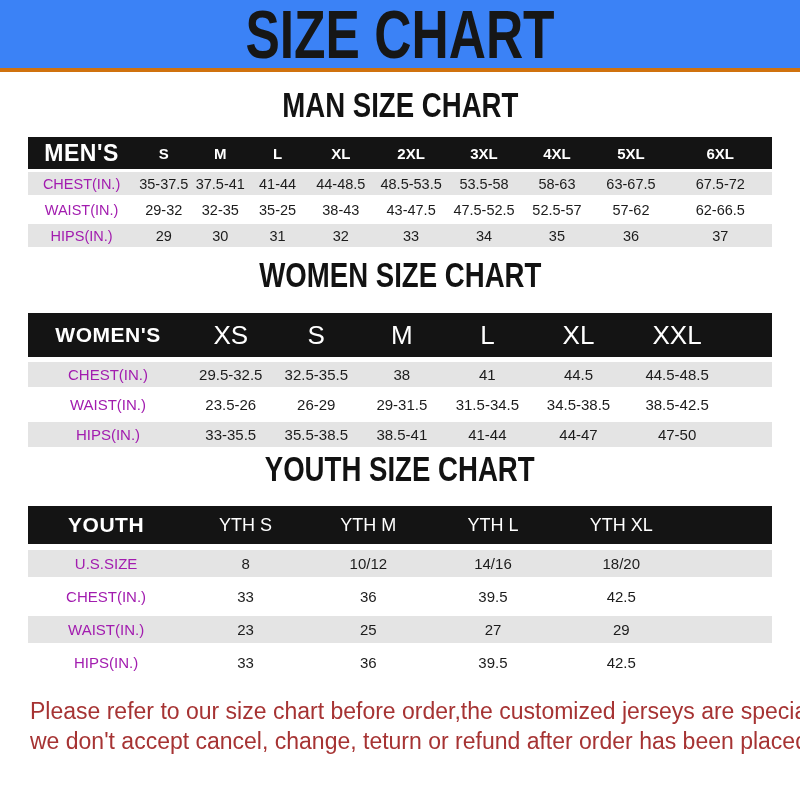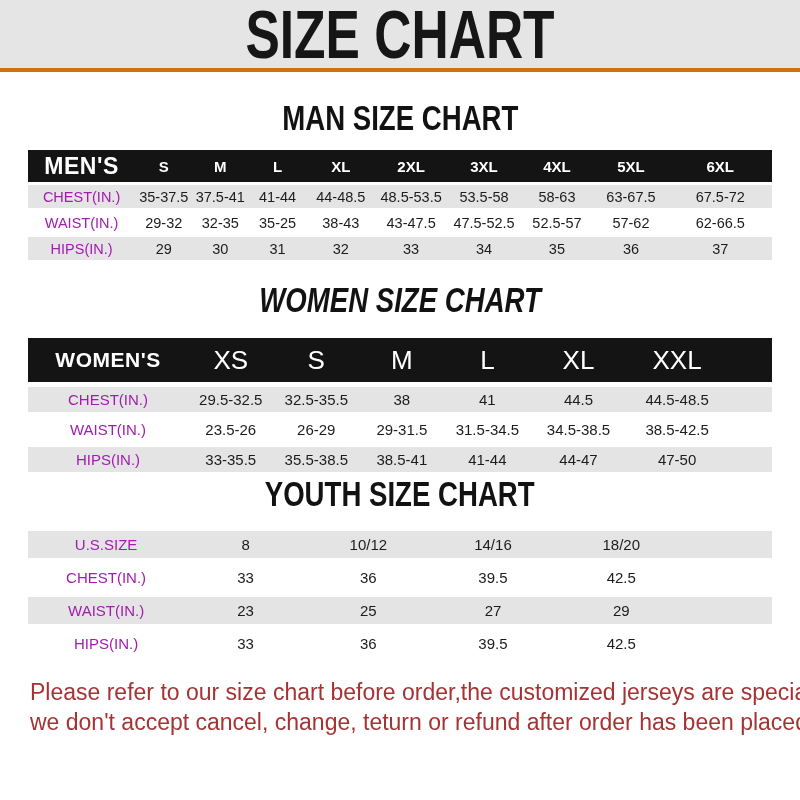--- a/index.html
+++ b/index.html
@@ -5,21 +5,21 @@
   html, body {
     margin: 0; padding: 0;
     width: 800px; height: 800px;
     background: #ffffff;
     font-family: "Liberation Sans", sans-serif;
     overflow: hidden;
   }
   
   .banner {
     height: 68px;
-    background: #e5e5e5;
+    background: #3b82f6;
     border-bottom: 4px solid #D0720E;
     display: flex; align-items: center; justify-content: center;
   }
   .banner-title {
     display: inline-block;
     font-size: 56px; font-weight: bold; color: #161616;
     letter-spacing: 0px;
     transform: scale(0.92, 1.22);
     white-space: nowrap;
   }
@@ -27,22 +27,22 @@
   .section-heading {
     text-align: center;
     height: 34px; line-height: 34px;
   }
   .section-heading .condensed {
     display: inline-block;
     font-size: 30px; font-weight: bold; color: #121212;
     transform: scale(0.92, 1.18);
     white-space: nowrap;
   }
-  .heading-man   { margin-top: 29px; }
-  .heading-women { margin-top: 20px; font-style: italic; }
+  .heading-man   { margin-top: 16px; }
+  .heading-women { margin-top: 8px; }
   .heading-youth { }
   
   table.size-table {
     width: 744px;
     margin-left: 28px;
     border-collapse: separate;
     table-layout: fixed;
   }
   table.men   { margin-top: 12px; border-spacing: 0 3px; }
   table.women { margin-top: 16px; border-spacing: 0 5px; }
@@ -236,20 +236,28 @@
 <table class="size-table youth">
   <colgroup>
     <col style="width:21%">
       <col style="width:16.5%">
       <col style="width:16.5%">
     <col style="width:17%">
       <col style="width:17.5%">
       <col style="width:11.5%">
   </colgroup>
   <tbody>
+      <tr class="head">
+    <th class="corner">YOUTH</th>
+    <th>YTH S</th>
+    <th>YTH M</th>
+    <th>YTH L</th>
+    <th>YTH XL</th>
+    <th></th>
+  </tr>
   <tr class="row-gray">
     <td class="rlabel">U.S.SIZE</td>
     <td>8</td>
     <td>10/12</td>
     <td>14/16</td>
     <td>18/20</td>
     <td></td>
   </tr>
   <tr class="row-white">
     <td class="rlabel">CHEST(IN.)</td>

